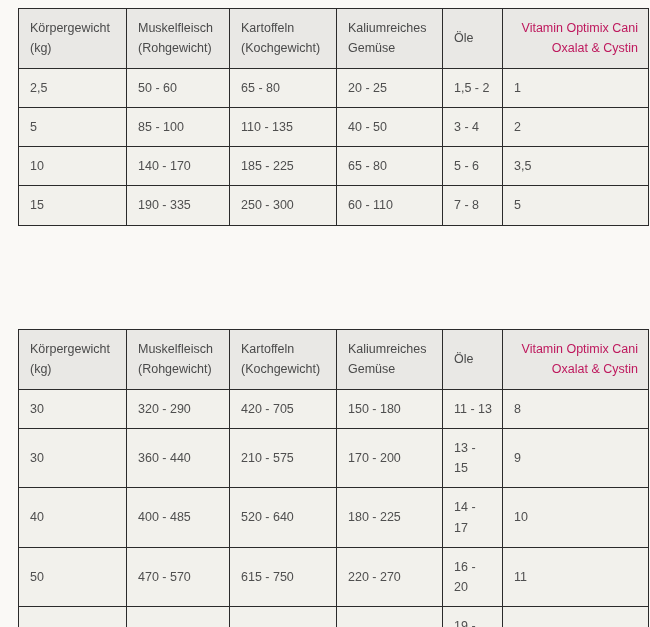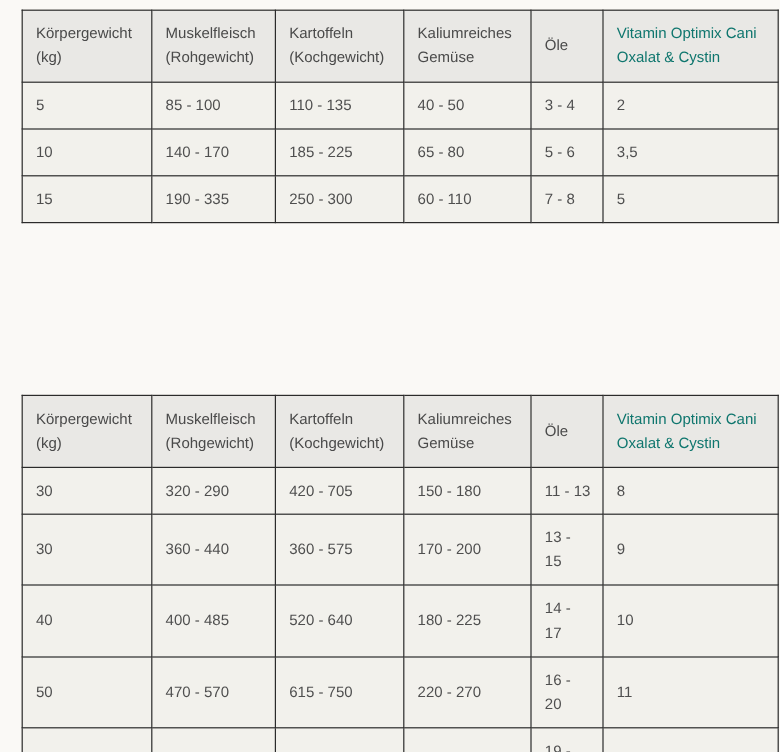--- a/index.html
+++ b/index.html
@@ -58,21 +58,22 @@
 
   table.nutrition-table thead th {
     background: #e9e8e5;
     color: #4a4a4a;
     vertical-align: middle;
     height: 56px;
     box-sizing: border-box;
   }
 
   table.nutrition-table thead th.accent {
-    color: #0f766e;
+    color: #be185d;
+    text-align: right;
   }
 
   table.nutrition-table tbody td {
     height: 38px;
     box-sizing: border-box;
   }
 
   
   col.c-weight    { width: 108px; }
   col.c-meat      { width: 103px; }
@@ -118,20 +119,28 @@
               <div>Öle</div>
             </th>
             <th class="accent">
               <div>Vitamin Optimix Cani</div>
               <div>Oxalat &amp; Cystin</div>
             </th>
           </tr>
       </thead>
       <tbody>
           <tr>
+            <td>2,5</td>
+            <td>50 - 60</td>
+            <td>65 - 80</td>
+            <td>20 - 25</td>
+            <td>1,5 - 2</td>
+            <td>1</td>
+          </tr>
+          <tr>
             <td>5</td>
             <td>85 - 100</td>
             <td>110 - 135</td>
             <td>40 - 50</td>
             <td>3 - 4</td>
             <td>2</td>
           </tr>
           <tr>
             <td>10</td>
             <td>140 - 170</td>
@@ -194,21 +203,21 @@
             <td>30</td>
             <td>320 - 290</td>
             <td>420 - 705</td>
             <td>150 - 180</td>
             <td>11 - 13</td>
             <td>8</td>
           </tr>
           <tr>
             <td>30</td>
             <td>360 - 440</td>
-            <td>360 - 575</td>
+            <td>210 - 575</td>
             <td>170 - 200</td>
             <td>13 - 15</td>
             <td>9</td>
           </tr>
           <tr>
             <td>40</td>
             <td>400 - 485</td>
             <td>520 - 640</td>
             <td>180 - 225</td>
             <td>14 - 17</td>

